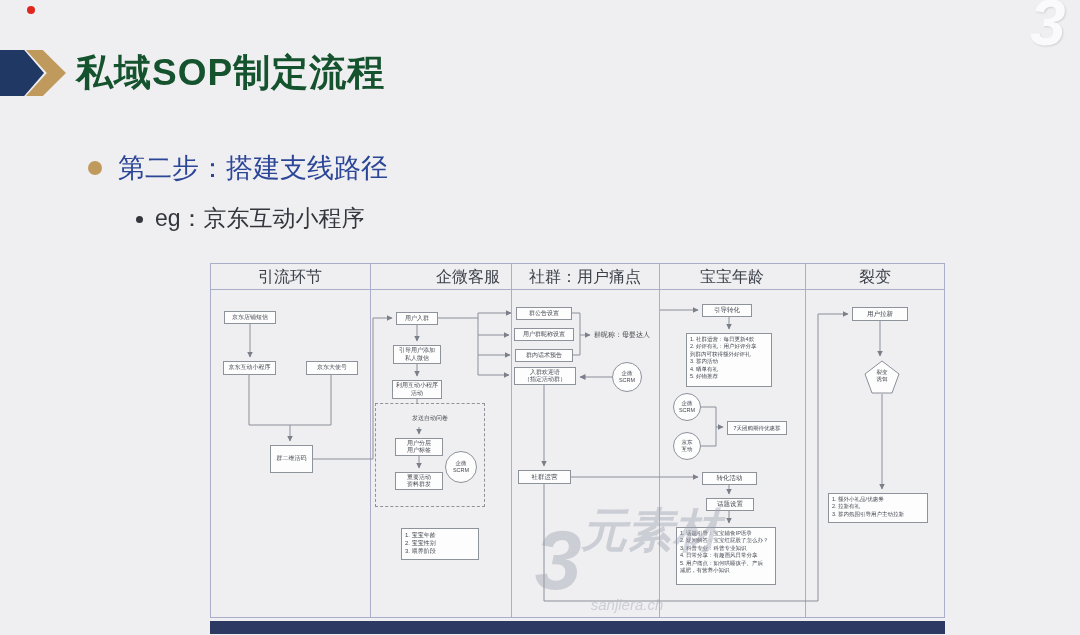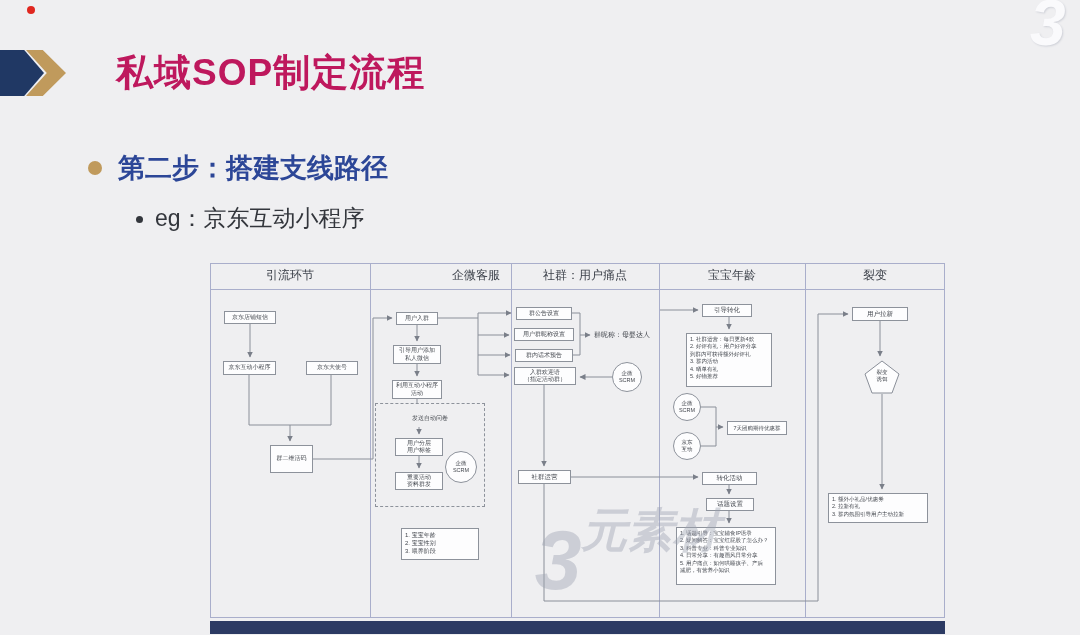--- a/index.html
+++ b/index.html
@@ -4,31 +4,31 @@
 <style>
   html,body{margin:0;padding:0;}
   body{width:1080px;height:635px;overflow:hidden;background:#efeff1;
        font-family:"Liberation Sans","DejaVu Sans",sans-serif;position:relative;}
   .abs{position:absolute;}
   
   .chev-navy{left:0;top:50px;width:44px;height:46px;background:#203864;
     clip-path:polygon(0 0,55% 0,100% 50%,55% 100%,0 100%);z-index:2;}
   .chev-gold{left:26px;top:50px;width:40px;height:46px;background:#c09a5c;
     clip-path:polygon(0 0,42% 0,100% 50%,42% 100%,0 100%,52% 50%);z-index:1;}
-  .title{left:76px;top:48px;font-size:37px;font-weight:bold;color:#be185d;letter-spacing:1px;margin-left:40px;}
+  .title{left:76px;top:48px;font-size:37px;font-weight:bold;color:#14532d;letter-spacing:1px;}
   .red-dot{left:27px;top:6px;width:8px;height:8px;border-radius:50%;background:#e0271f;}
   .step-dot{left:88px;top:161px;width:14px;height:14px;border-radius:50%;background:#c09a5c;}
-  .step{left:118px;top:150px;font-size:27px;font-weight:bold;color:#2c4697;}
+  .step{left:118px;top:150px;font-size:27px;font-weight:normal;color:#2c4697;}
   .sub-dot{left:136px;top:216px;width:7px;height:7px;border-radius:50%;background:#33363c;}
   .sub{left:155px;top:203px;font-size:23px;color:#33363c;}
   
   .table{left:210px;top:263px;width:735px;height:355px;border:1px solid #a9aecb;box-sizing:border-box;}
   .vline{top:263px;width:1px;height:355px;background:#a9aecb;}
   .hdrline{left:210px;top:289px;width:735px;height:1px;background:#a9aecb;}
-  .hdr{top:267px;font-size:12px;color:#3a3f48;text-align:center;width:120px;margin-left:-60px;}
+  .hdr{top:267px;font-size:16px;color:#3a3f48;text-align:center;width:120px;margin-left:-60px;}
   .footerbar{left:210px;top:621px;width:735px;height:13px;background:#2c3a63;z-index:3;}
   
   .node{position:absolute;background:#fdfdfe;border:1px solid #8d929b;box-sizing:border-box;
     color:#44484f;display:flex;align-items:center;justify-content:center;text-align:center;
     white-space:pre-line;line-height:1.25;z-index:2;}
   .list{justify-content:flex-start;align-items:flex-start;text-align:left;padding:2px 3px;line-height:1.35;}
   .circle{border-radius:50%;}
   .dashed{position:absolute;border:1px dashed #8d929b;z-index:1;box-sizing:border-box;}
   .plain{position:absolute;color:#44484f;white-space:pre-line;z-index:2;text-align:center;line-height:1.3;}
   svg.wires{position:absolute;left:0;top:0;z-index:1;}
@@ -163,14 +163,15 @@
 <div class="node list" style="left:828px;top:493px;width:100px;height:30px;font-size:5.5px;">1. 额外小礼品/优惠券
 2. 拉新有礼
 3. 群内氛围引导用户主动拉新</div>
 
 <div class="abs footerbar"></div>
 
 <div class="abs wm-center">
   <div>
     <span class="wm-big">3</span><span class="wm-cn">元素材</span>
   </div>
+  <div class="wm-sub">sanjiera.ch</div>
 </div>
 <div class="abs wm-corner">3</div>
 
 </body></html>

